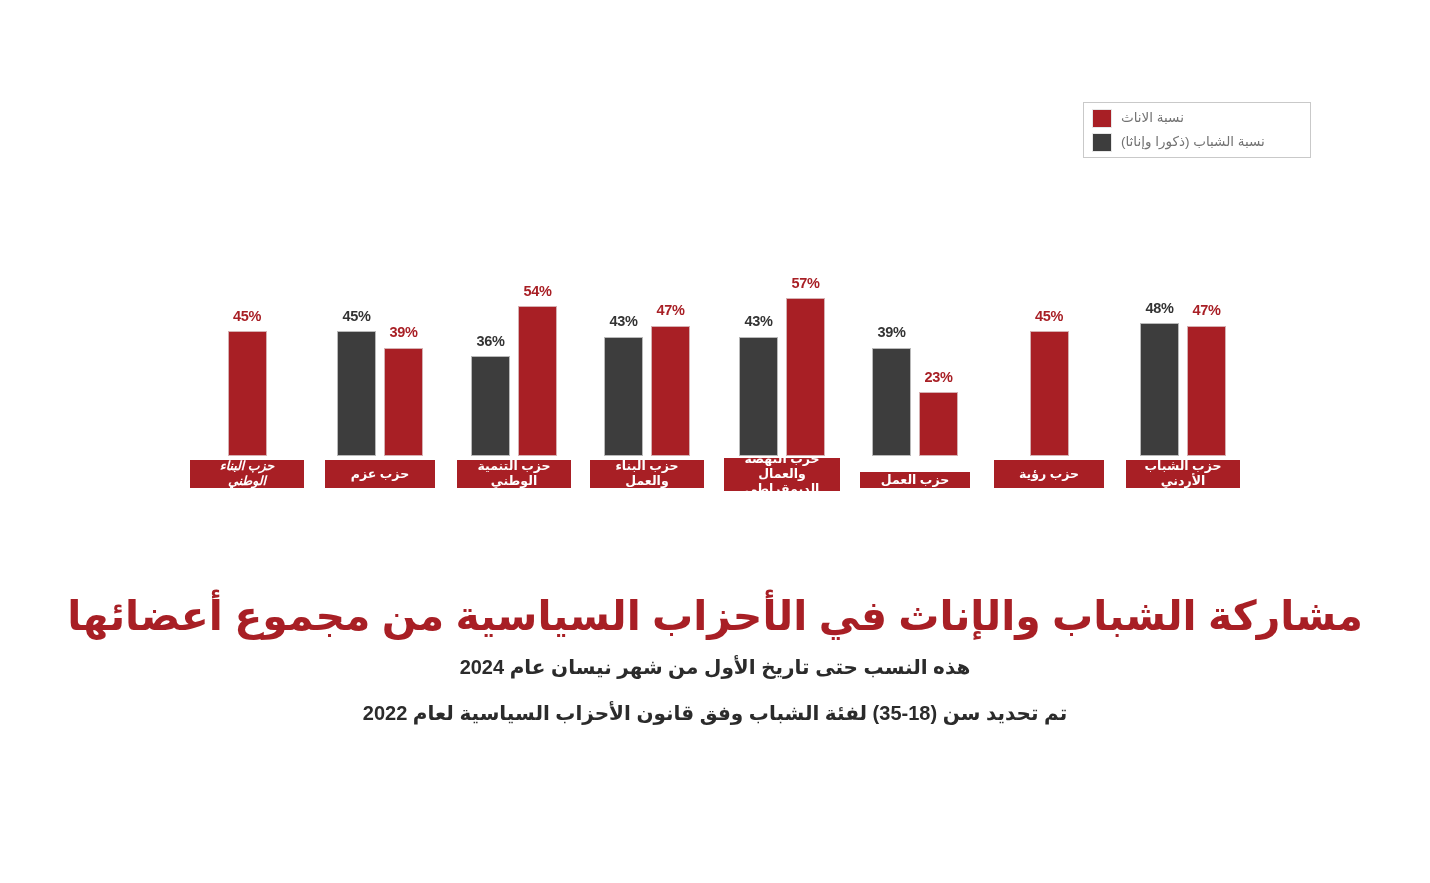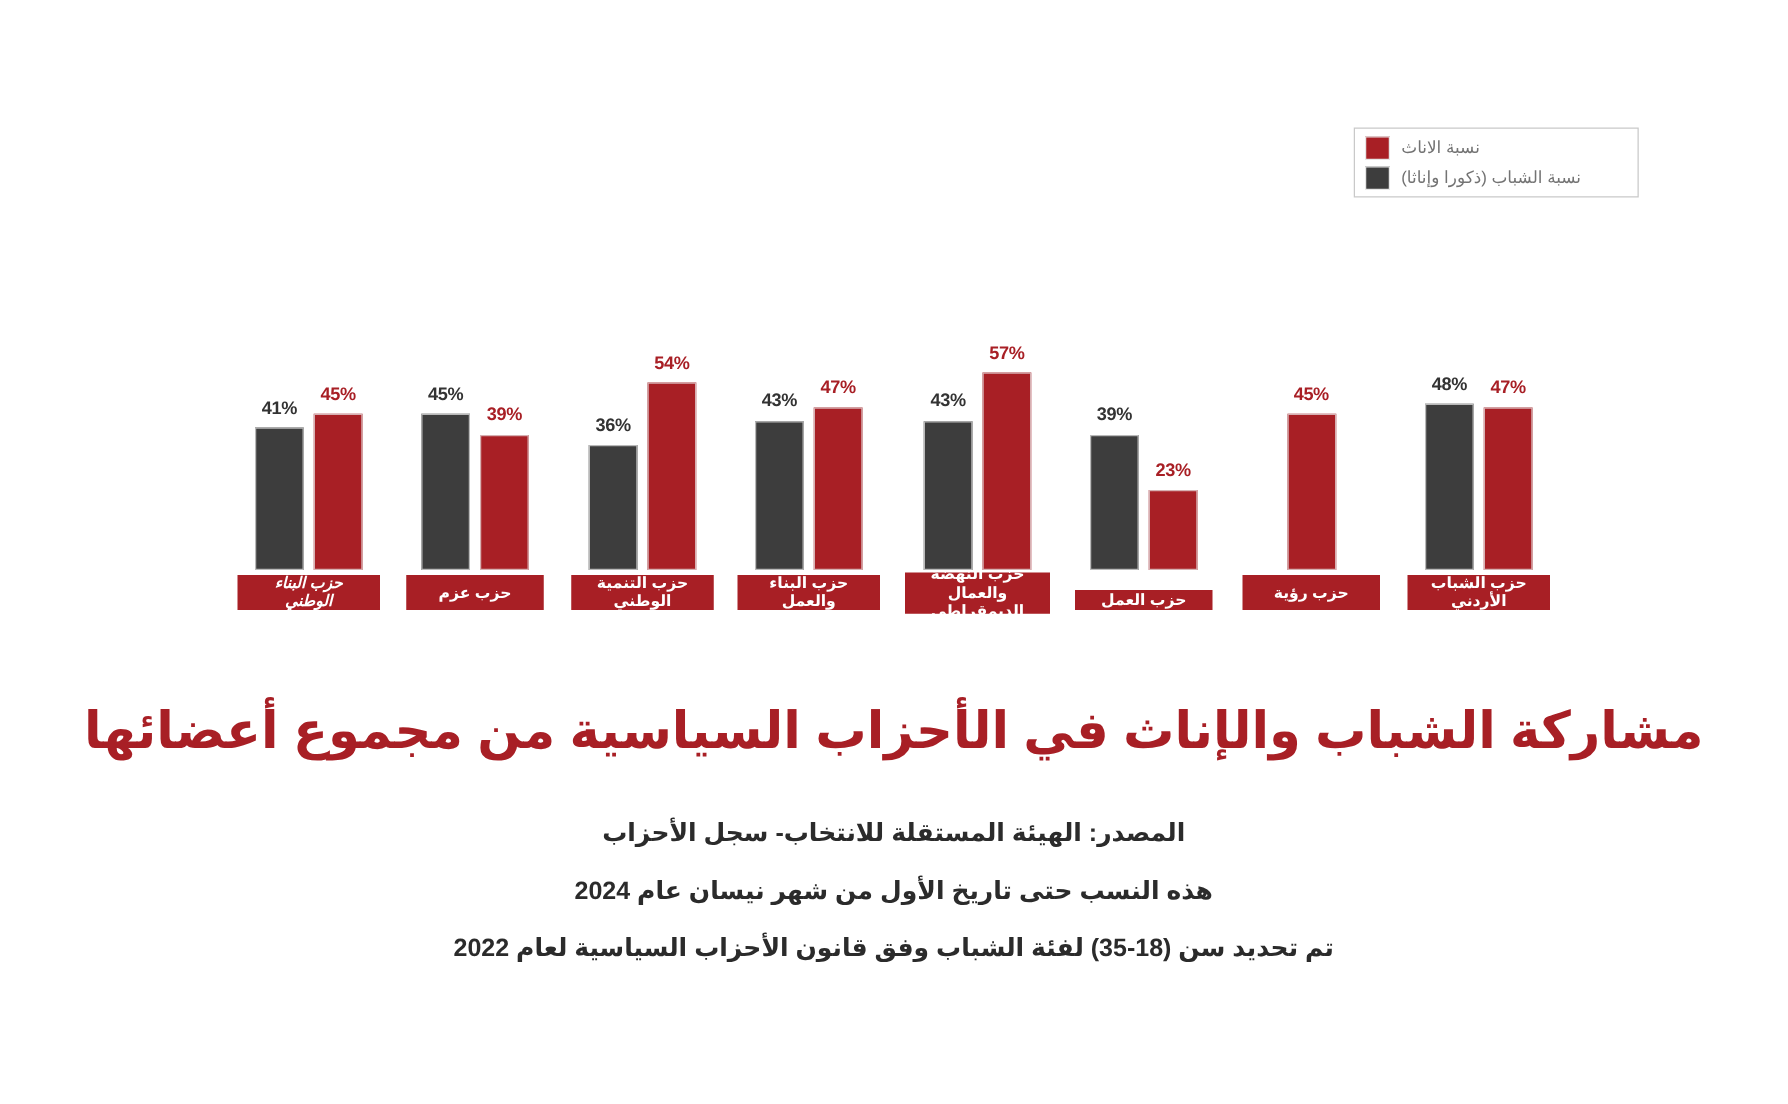--- a/index.html
+++ b/index.html
@@ -95,21 +95,21 @@
     font-size:12.5px;font-weight:bold;
     line-height:15px;
     padding:6px 10px;
     box-sizing:border-box;
     white-space:pre-line;
     direction:rtl;
   }
 
   
   #main-title{
-    position:absolute;left:0;top:560px;width:1430px;
+    position:absolute;left:0;top:592px;width:1430px;
     text-align:center;
     color:#A81F25;
     font-size:41px;
     font-weight:bold;
     letter-spacing:-0.5px;
     direction:rtl;
     white-space:nowrap;
   }
   #notes{
     position:absolute;left:0;top:655px;width:1430px;
@@ -141,24 +141,20 @@
     </div>
   </div>
 
   <div id="plot">
       <div class="group" style="left: 187px; width: 120px; height: 530px;">
         <div class="bars">
           <div class="bar-wrap">
             <span class="bar-value female" style="bottom: 132.65px;">45%</span>
             <div class="bar female" style="height: 124.65px; background: rgb(168, 31, 37);"></div>
           </div>
-          <div class="bar-wrap">
-            <span class="bar-value youth" style="bottom: 121.57px;">41%</span>
-            <div class="bar youth" style="height: 113.57px; background: rgb(61, 61, 61);"></div>
-          </div>
         </div>
         <div class="cat-box" style="width: 114px; height: 28px; font-style: italic;">حزب البناء الوطني</div>
       </div>
       <div class="group" style="left: 320px; width: 120px; height: 530px;">
         <div class="bars">
           <div class="bar-wrap">
             <span class="bar-value female" style="bottom: 116.03px;">39%</span>
             <div class="bar female" style="height: 108.03px; background: rgb(168, 31, 37);"></div>
           </div>
           <div class="bar-wrap">
@@ -241,18 +237,17 @@
             <div class="bar youth" style="height: 132.96px; background: rgb(61, 61, 61);"></div>
           </div>
         </div>
         <div class="cat-box" style="width: 114px; height: 28px;">حزب الشباب الأردني</div>
       </div>
     </div>
 
   <div id="main-title">مشاركة الشباب والإناث في الأحزاب السياسية من مجموع أعضائها</div>
 
   <div id="notes">
-    <p class="note">المصدر: الهيئة المستقلة للانتخاب- سجل الأحزاب</p>
     <p class="note">هذه النسب حتى تاريخ الأول من شهر نيسان عام 2024</p>
     <p class="note">تم تحديد سن (18-35) لفئة الشباب وفق قانون الأحزاب السياسية لعام 2022</p>
   </div>
 
 </div>
 
 </body></html>

